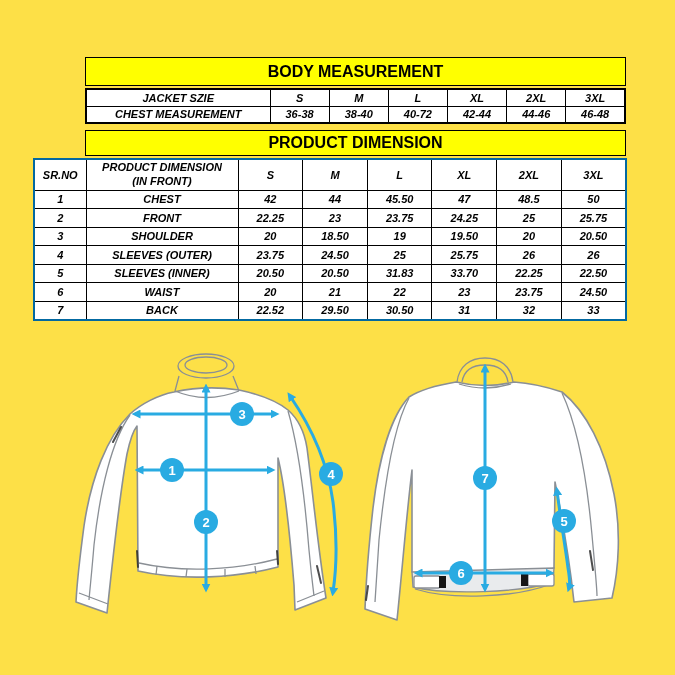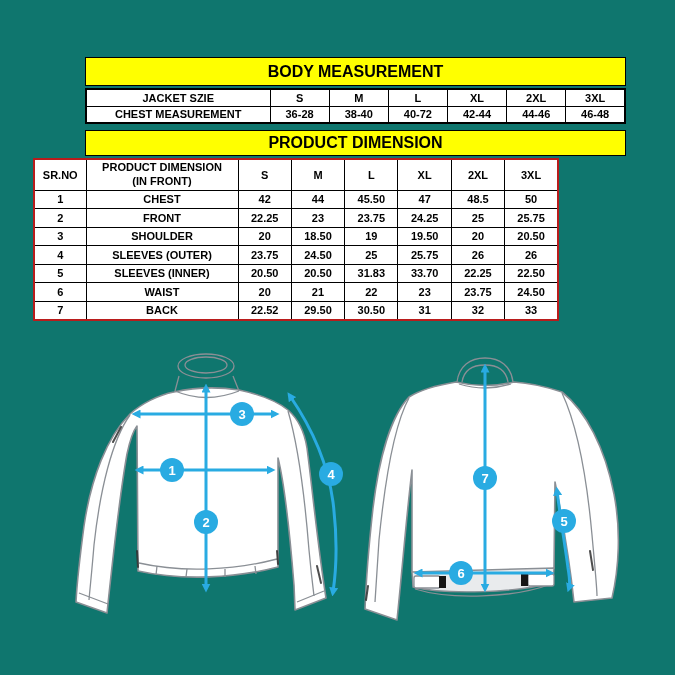--- a/index.html
+++ b/index.html
@@ -1,54 +1,54 @@
 <!DOCTYPE html>
 <html><head>
 <meta charset="utf-8">
 <style>
   * { box-sizing: border-box; margin: 0; padding: 0; }
   html,body { background:#ffffff; }
   .canvas {
     position: relative;
     width: 675px;
     height: 675px;
-    background: #0f766e;
+    background: #fde047;
     font-family: "Liberation Sans", sans-serif;
     overflow: hidden;
   }
   .title-bar {
     position: absolute;
     background: #FFFF00;
     border: 1.5px solid #000;
     display: flex;
     align-items: center;
     justify-content: center;
     font-weight: bold;
     color: #000;
   }
   #bm-title { left: 85px; top: 57px; width: 541px; height: 29px; font-size: 16px; }
   #pd-title { left: 85px; top: 130px; width: 541px; height: 26px; font-size: 16px; }
 
-  table { border-collapse: collapse; table-layout: fixed; position: absolute; background:#fff; }
+  table { border-collapse: collapse; table-layout: fixed; position: absolute; background:#fff;font-style:italic; }
   td, th {
     border: 1.5px solid #000;
     text-align: center;
     vertical-align: middle;
     font-weight: bold;
     font-size: 11px;
     color: #000;
     white-space: nowrap;
     overflow: hidden;
     padding: 0 2px;
   }
   #bm-table { left: 85px; top: 88px; width: 541px; border: 2px solid #000; }
   #bm-table tr { height: 17px; }
   #bm-table .c-label { width: 184px; }
 
-  #pd-table { left: 33px; top: 158px; width: 526px; border: 2px solid #b91c1c; }
+  #pd-table { left: 33px; top: 158px; width: 594px; border: 2px solid #0369a1; }
   #pd-table .c-sr { width: 52px; }
   #pd-table .c-dim { width: 152px; }
   #pd-table thead tr { height: 31px; }
   #pd-table tbody tr { height: 18.5px; }
   .dim-head { line-height: 1.25; font-size: 11px; }
 
   .diagram {
     position: absolute;
     left: 0; top: 330px;
     width: 675px; height: 345px;
@@ -81,21 +81,21 @@
           <td>S</td>
           <td>M</td>
           <td>L</td>
           <td>XL</td>
           <td>2XL</td>
           <td>3XL</td>
         </tr>
 
         <tr>
           <td class="c-label">CHEST MEASUREMENT</td>
-          <td>36-28</td>
+          <td>36-38</td>
           <td>38-40</td>
           <td>40-72</td>
           <td>42-44</td>
           <td>44-46</td>
           <td>46-48</td>
         </tr>
       </tbody>
   </table>
 
   <div class="title-bar" id="pd-title">PRODUCT DIMENSION</div>

